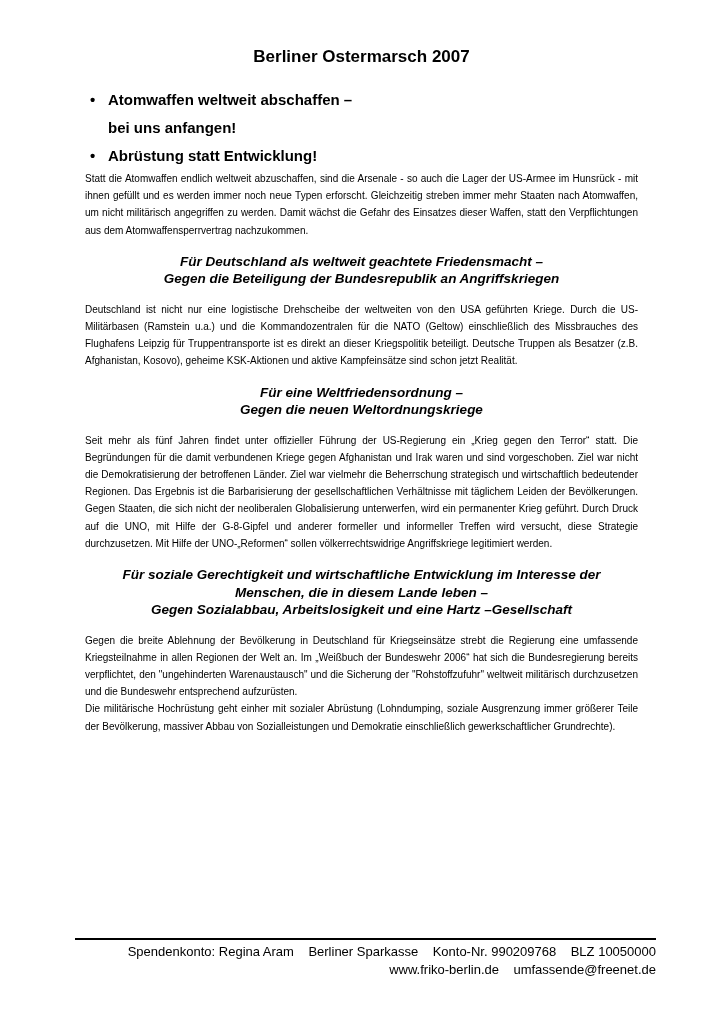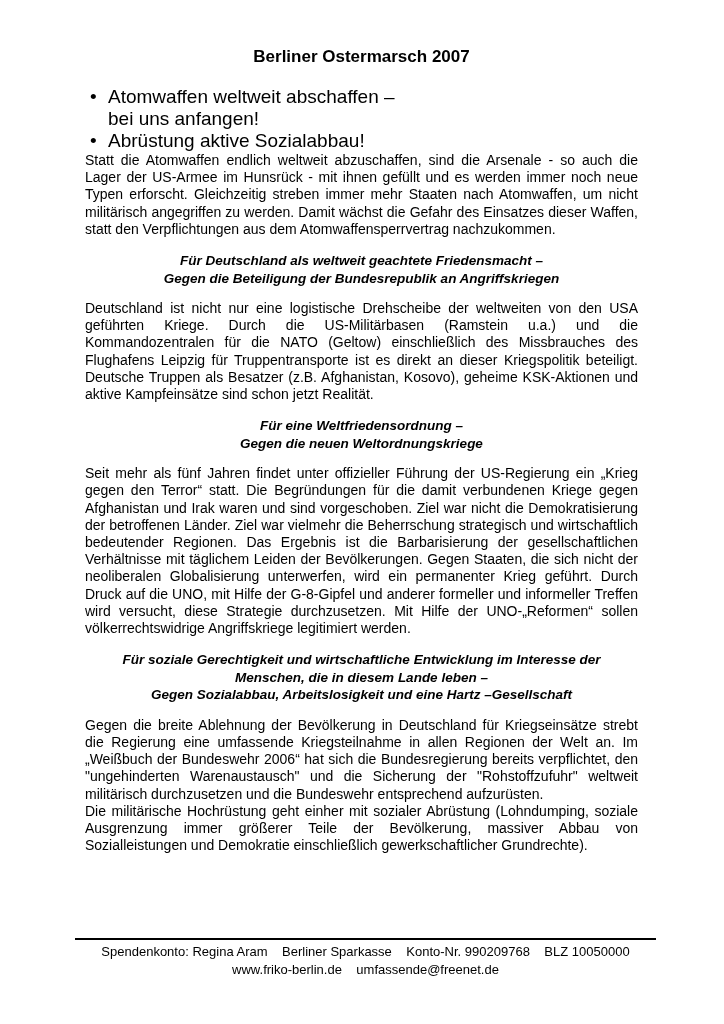--- a/index.html
+++ b/index.html
@@ -28,23 +28,23 @@
     font-size: 17px;
     line-height: 21px;
     margin: 0 0 19px 0;
   }
   .bullets {
     margin: 0;
     padding: 0;
     list-style: none;
   }
   .bullets li {
-    font-weight: normal;
-    font-size: 19px;
-    line-height: 22px;
+    font-weight: bold;
+    font-size: 15px;
+    line-height: 28px;
     padding-left: 23px;
     position: relative;
     white-space: pre-line;
   }
   .bullets li::before {
     content: "\2022";
     position: absolute;
     left: 5px;
     top: 0;
   }
@@ -52,50 +52,50 @@
     text-align: center;
     font-weight: bold;
     font-style: italic;
     font-size: 13.5px;
     line-height: 17.5px;
     margin: 14px 0 13px 0;
     white-space: pre-line;
   }
   .para {
     text-align: justify;
-    font-size: 14px;
+    font-size: 10px;
     line-height: 17.2px;
     margin: 0;
   }
   .footer {
     position: absolute;
     left: 75px;
     right: 68px;
     top: 938px;
     border-top: 2px solid #000000;
     padding-top: 3px;
-    text-align: center;
+    text-align: right;
     font-size: 13px;
     line-height: 18px;
   }
   .footer-line {
     white-space: pre-wrap;
   }
 </style>
 </head>
 <body>
 
 <div class="page">
 
   <h1 class="doc-title">Berliner Ostermarsch 2007</h1>
 
   <ul class="bullets">
     <li>Atomwaffen weltweit abschaffen –
 bei uns anfangen!</li>
-    <li>Abrüstung aktive Sozialabbau!</li>
+    <li>Abrüstung statt Entwicklung!</li>
   </ul>
 
   <section>
     <p class="para">Statt die Atomwaffen endlich weltweit abzuschaffen, sind die Arsenale - so auch die Lager der US-Armee im Hunsrück - mit ihnen gefüllt und es werden immer noch neue Typen erforscht. Gleichzeitig streben immer mehr Staaten nach Atomwaffen, um nicht militärisch angegriffen zu werden. Damit wächst die Gefahr des Einsatzes dieser Waffen, statt den Verpflichtungen aus dem Atomwaffensperrvertrag nachzukommen.</p>
   </section>
 
   <section>
     <h2 class="section-heading">Für Deutschland als weltweit geachtete Friedensmacht –
 Gegen die Beteiligung der Bundesrepublik an Angriffskriegen</h2>
     <p class="para">Deutschland ist nicht nur eine logistische Drehscheibe der weltweiten von den USA geführten Kriege. Durch die US-Militärbasen (Ramstein u.a.) und die Kommandozentralen für die NATO (Geltow) einschließlich des Missbrauches des Flughafens Leipzig für Truppentransporte ist es direkt an dieser Kriegspolitik beteiligt. Deutsche Truppen als Besatzer (z.B. Afghanistan, Kosovo), geheime KSK-Aktionen und aktive Kampfeinsätze sind schon jetzt Realität.</p>

